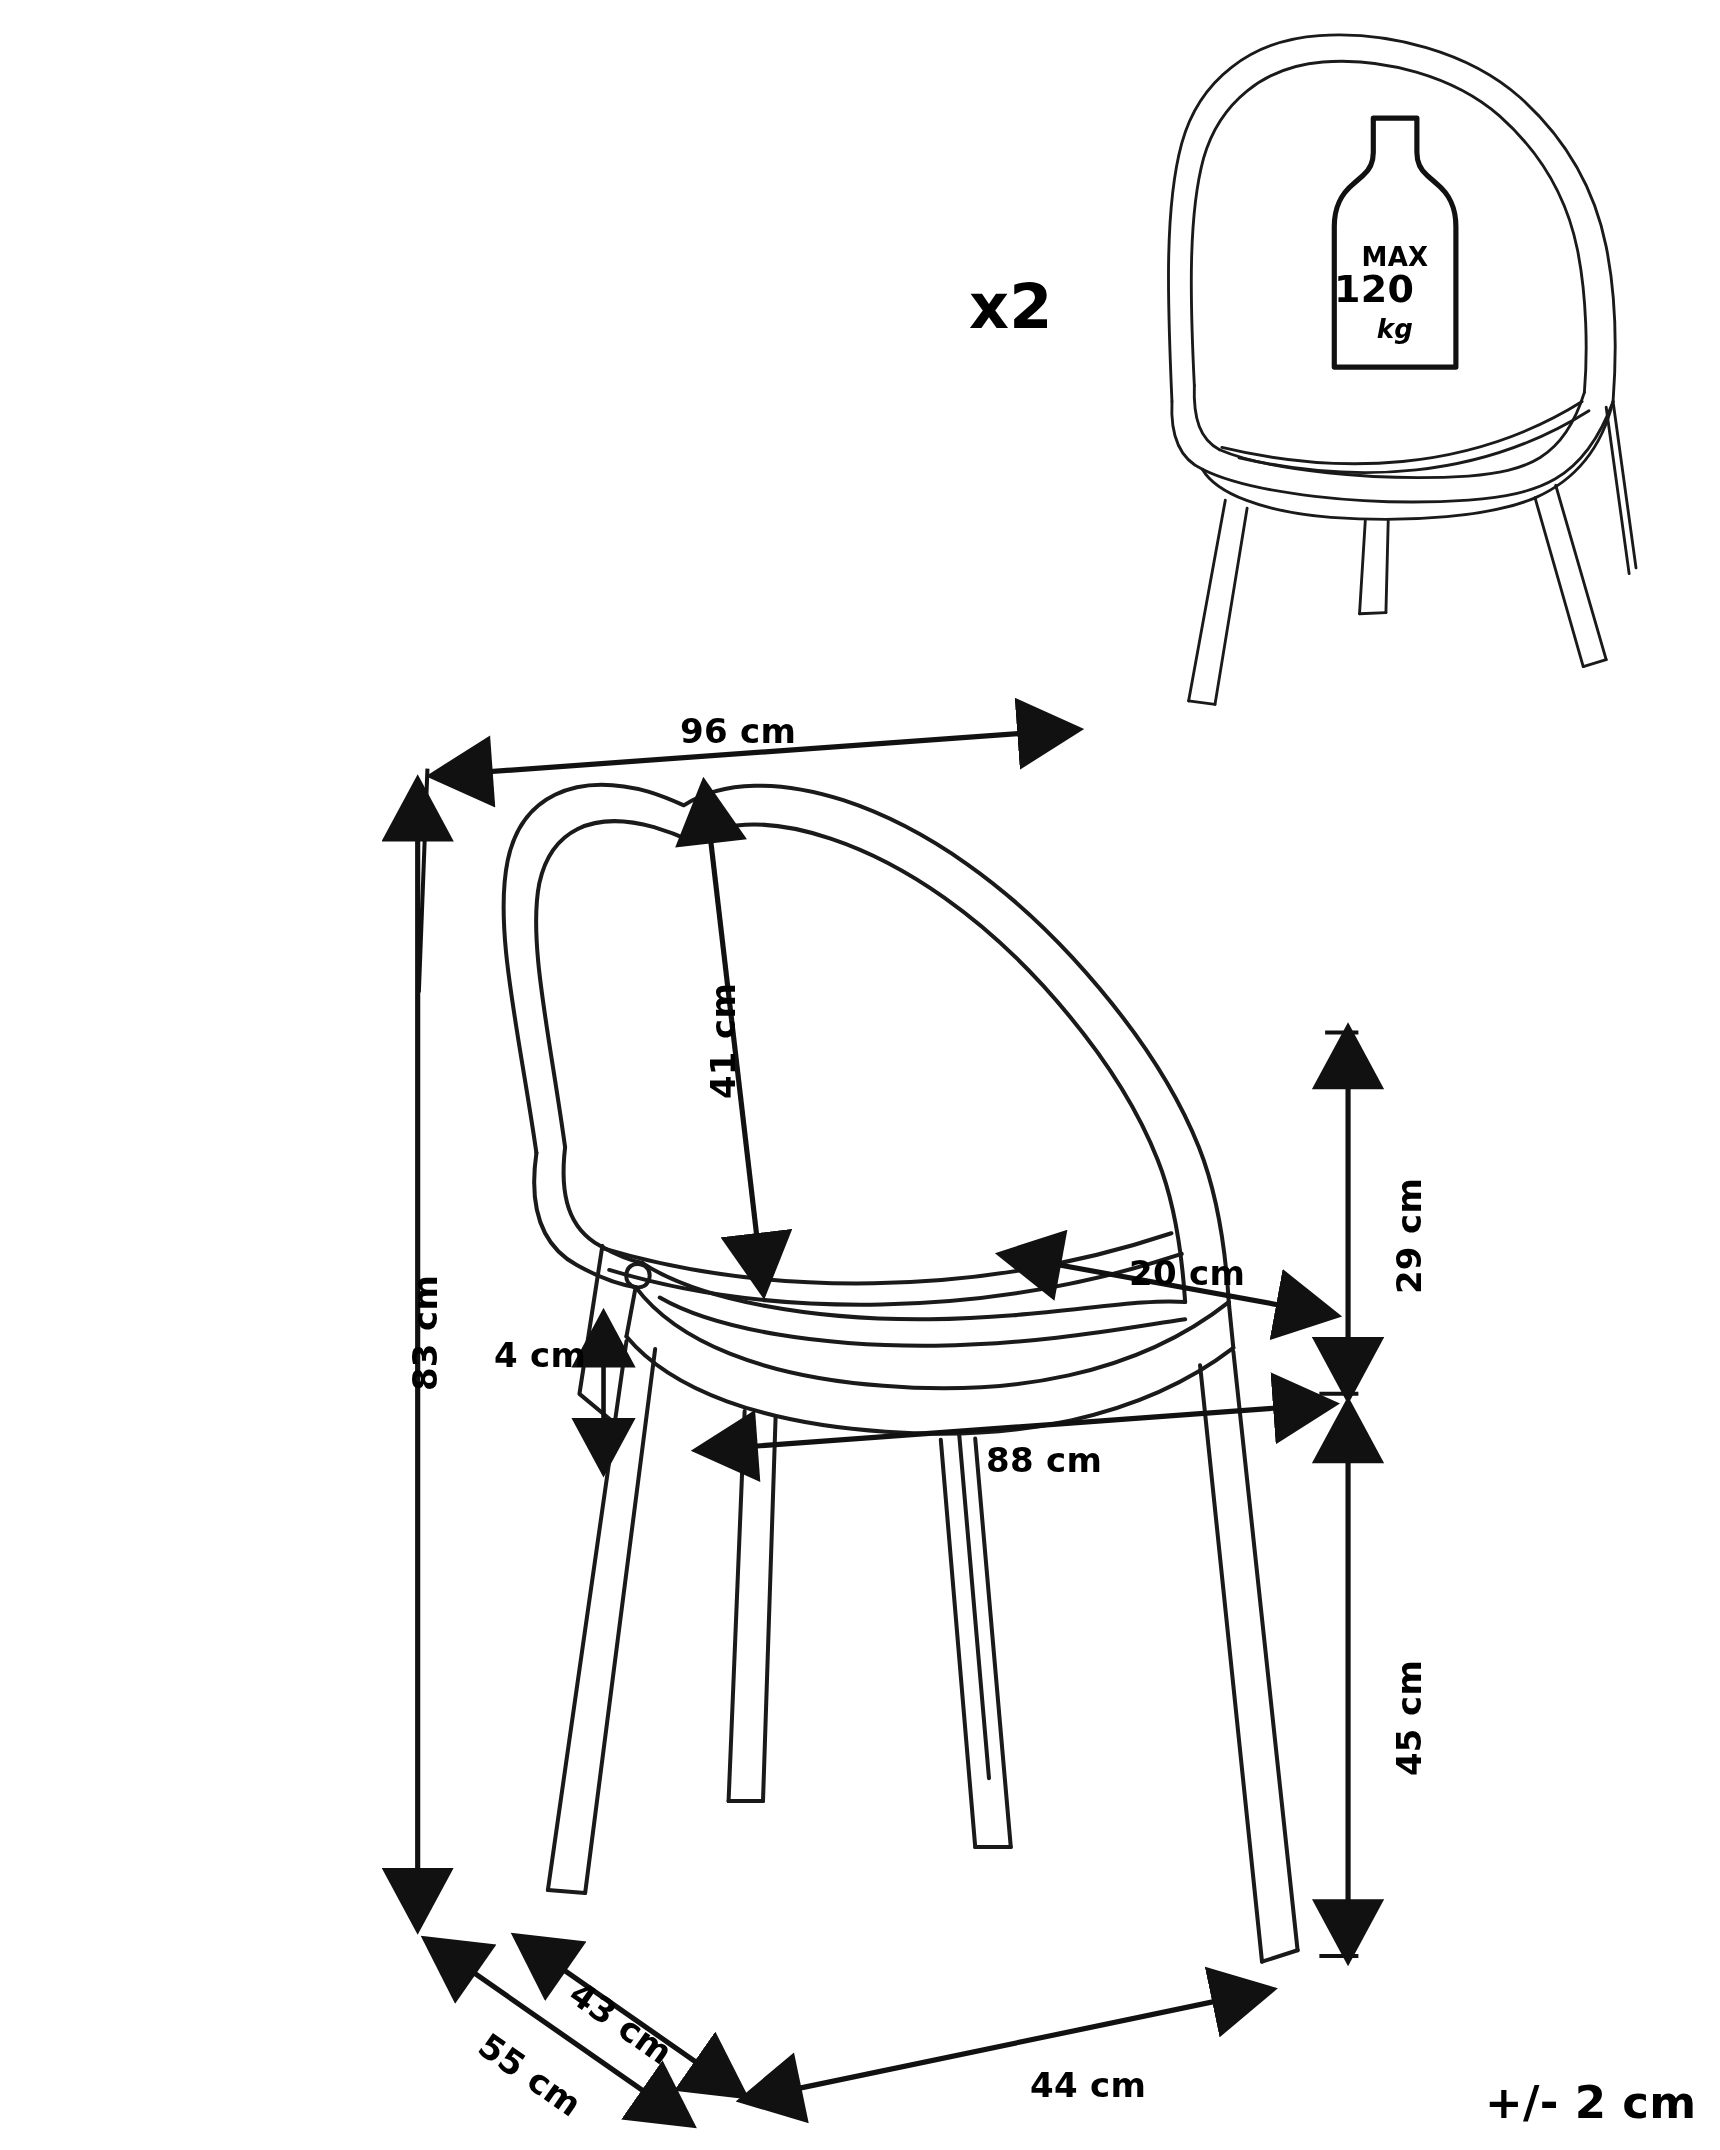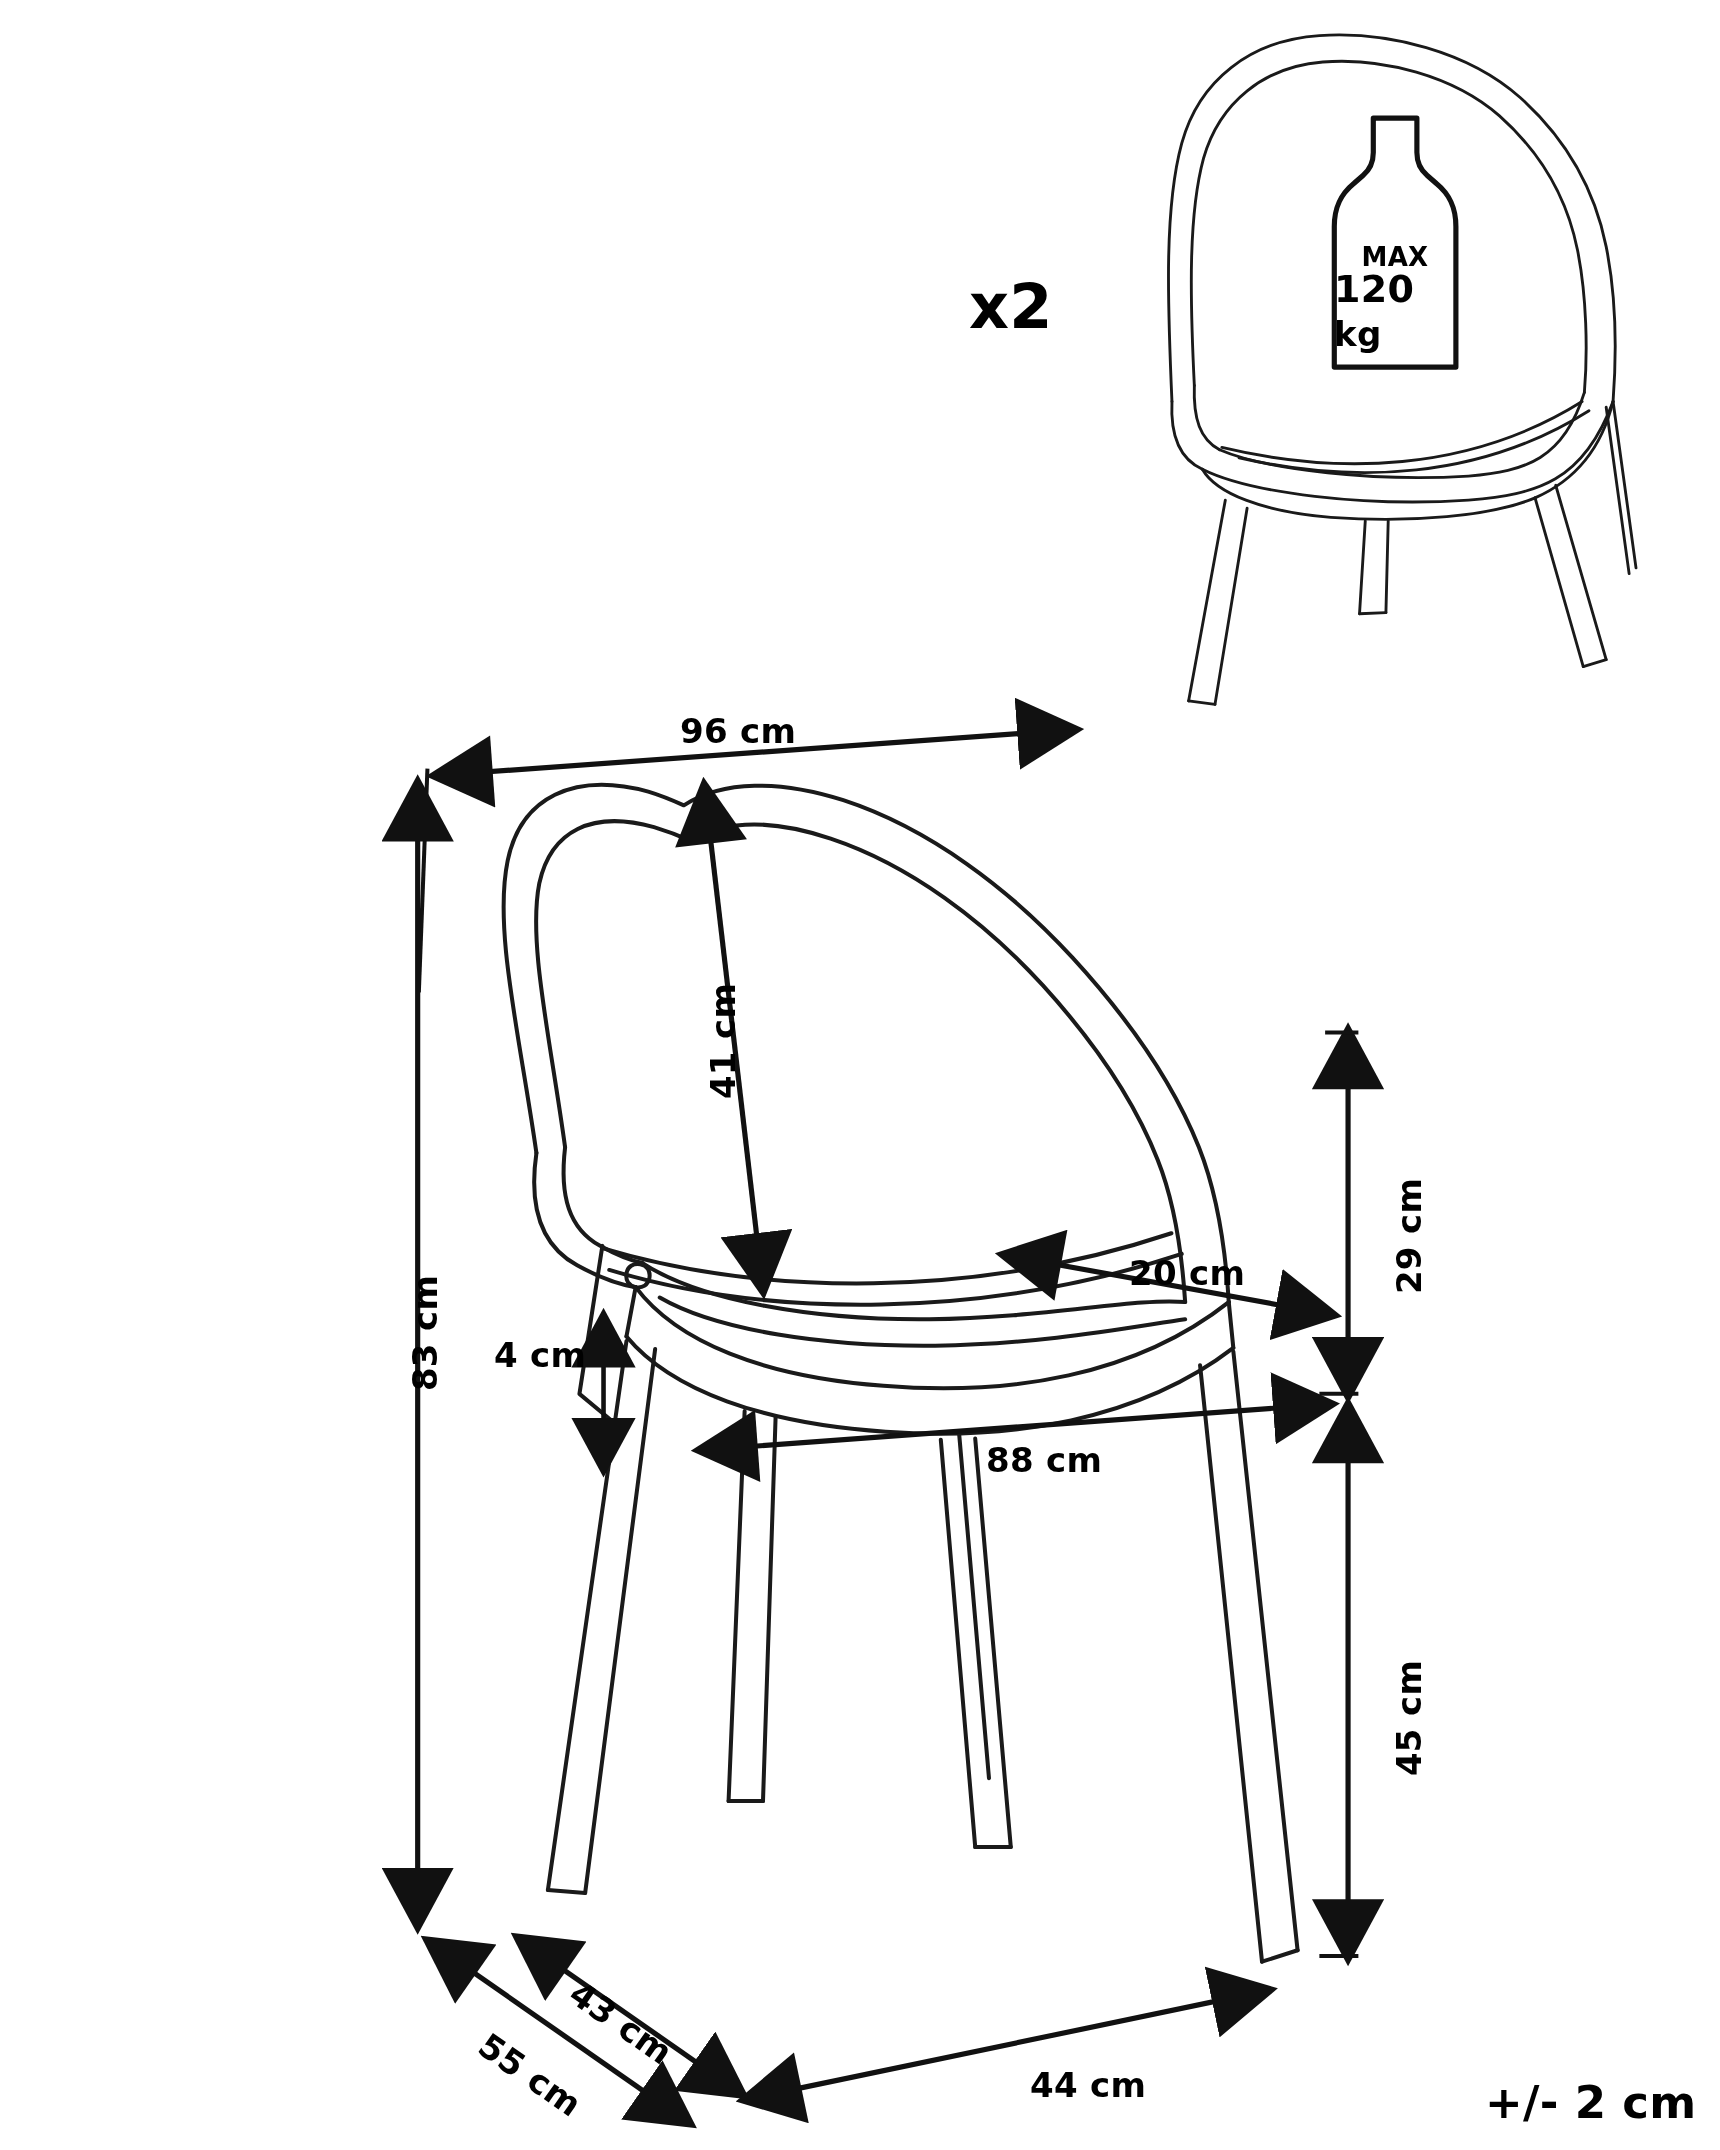--- a/index.html
+++ b/index.html
@@ -44,23 +44,24 @@
   .maxtxt {
     font-size: 26px;
     font-weight: bold;
     text-align: center;
   }
   .maxnum {
     font-size: 38px;
     font-weight: bold;
   }
   .maxunit {
-    font-size: 34px;
-    font-weight: bold;
-    text-align: left;
+    font-size: 26px;
+    font-weight: bold;
+    text-align: center;
+    font-style: italic;
   }
 </style>
 </head>
 <body>
 
 <svg id="sheet" viewBox="0 0 3000 3750" xmlns="http://www.w3.org/2000/svg">
 
   <defs>
     <marker id="arrHead" markerWidth="14" markerHeight="14" refX="11" refY="7" orient="auto" markerUnits="strokeWidth">
       <path d="M0,0 L13,7 L0,14 z" fill="#111111"></path>

